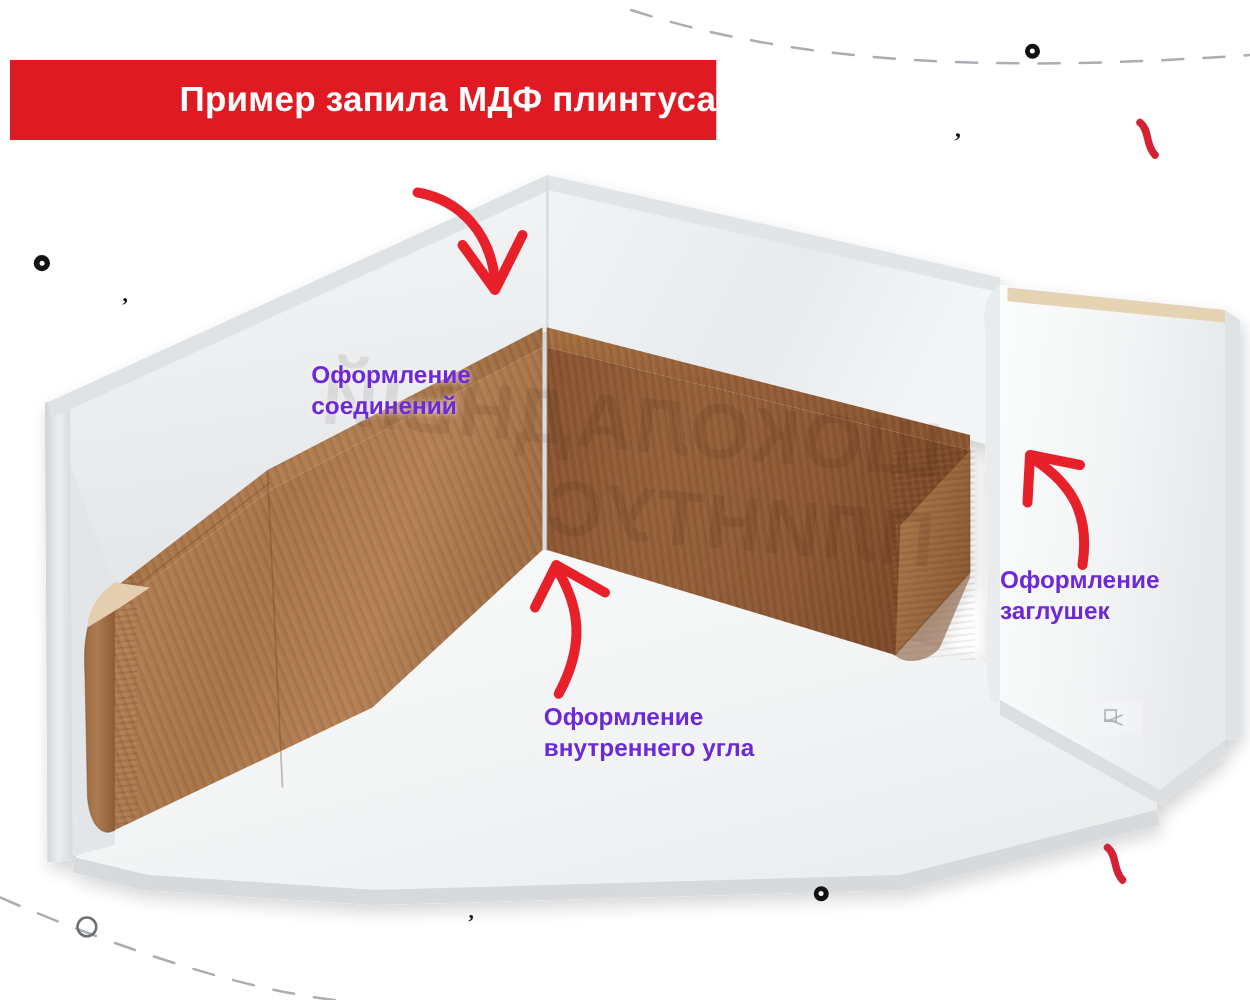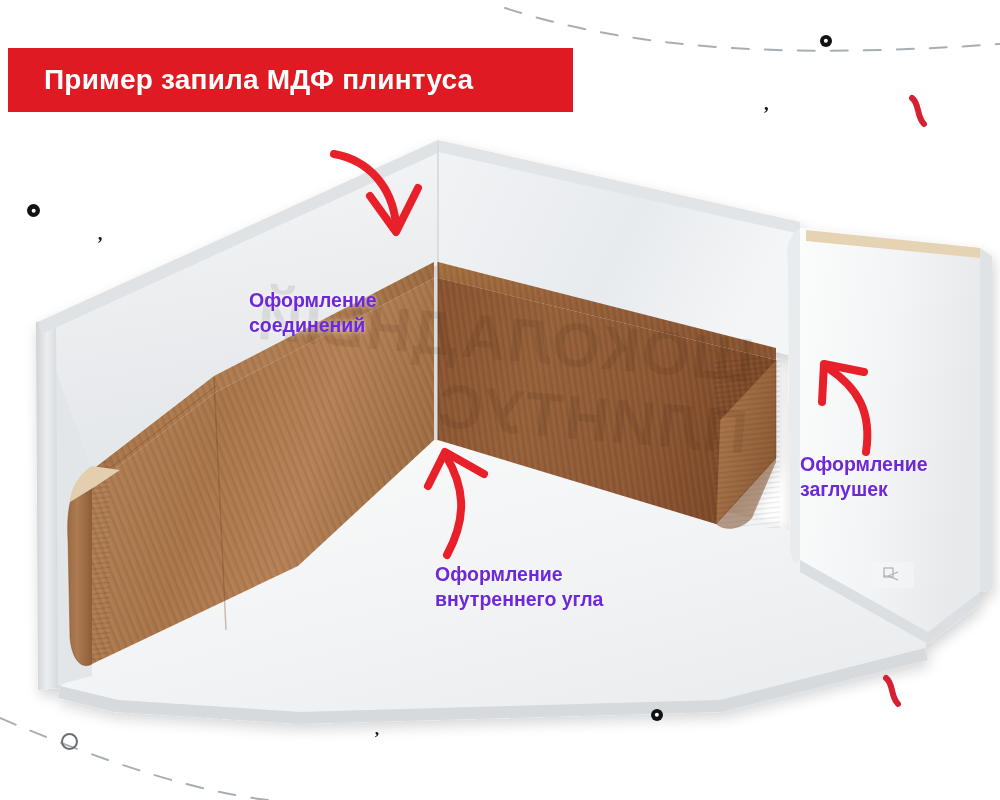--- a/index.html
+++ b/index.html
@@ -30,20 +30,21 @@
     position: absolute;
     left: 8px;
     top: 48px;
     width: 565px;
     height: 64px;
     background: #e01a22;
     display: flex;
     align-items: center;
     box-sizing: border-box;
     padding-left: 36px;
+    justify-content: flex-end;
   }
   .banner-text {
     color: #ffffff;
     font-size: 28px;
     font-weight: bold;
     letter-spacing: 0.2px;
     white-space: nowrap;
     font-family: "Liberation Sans", sans-serif;
   }
 

